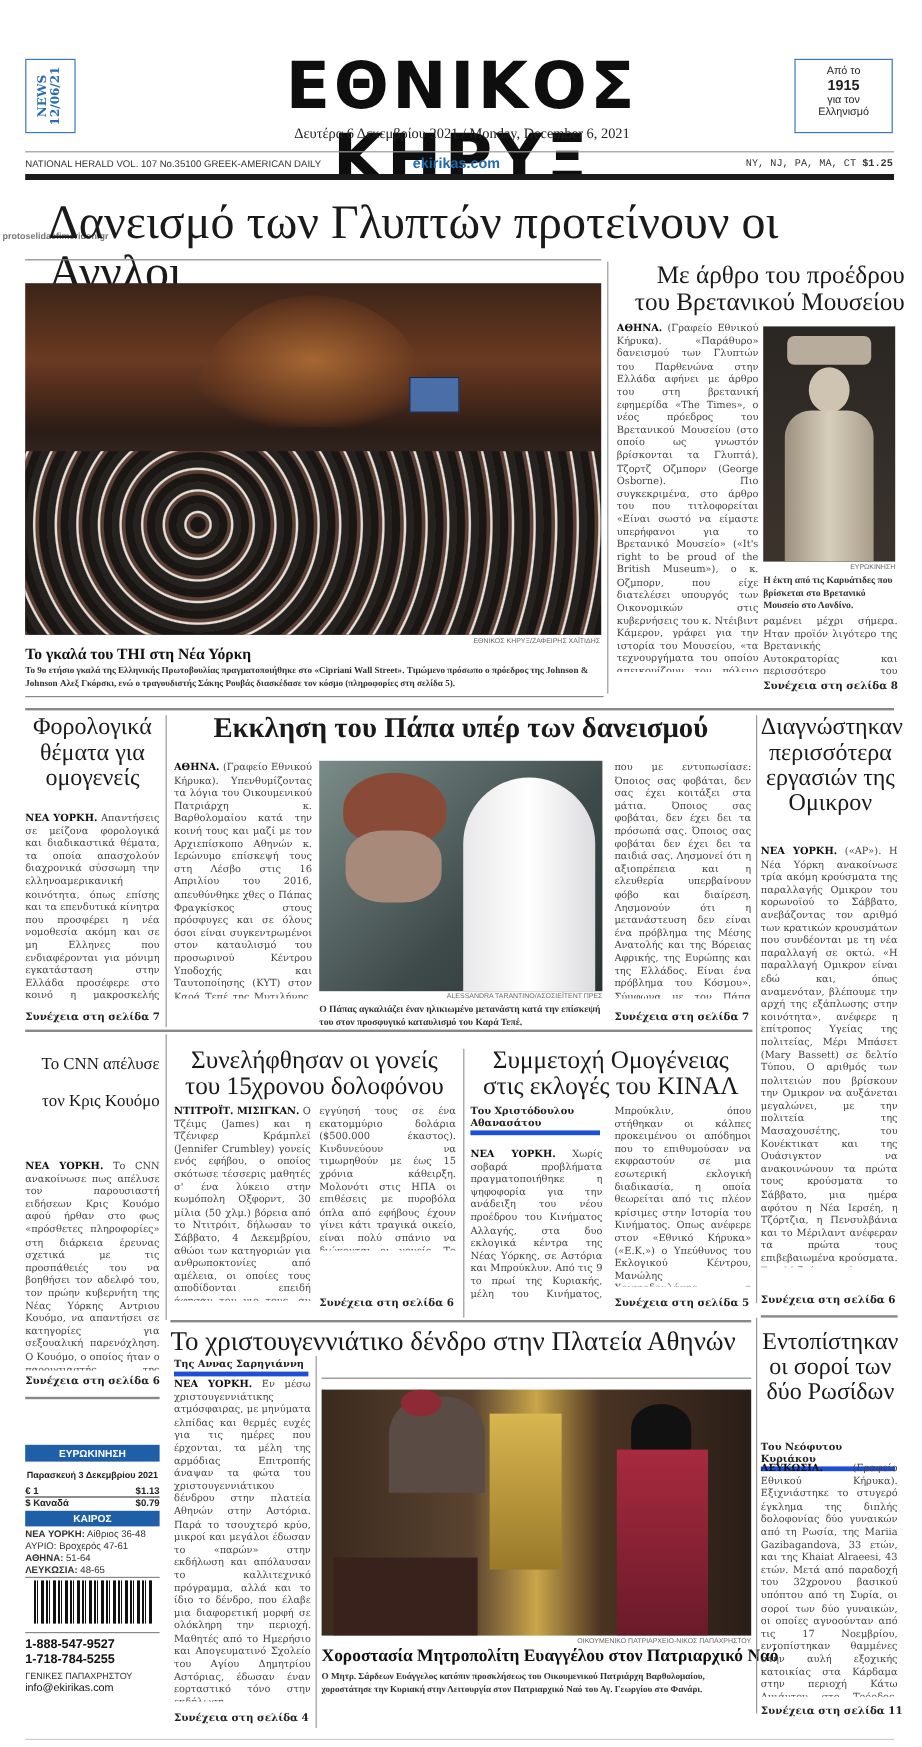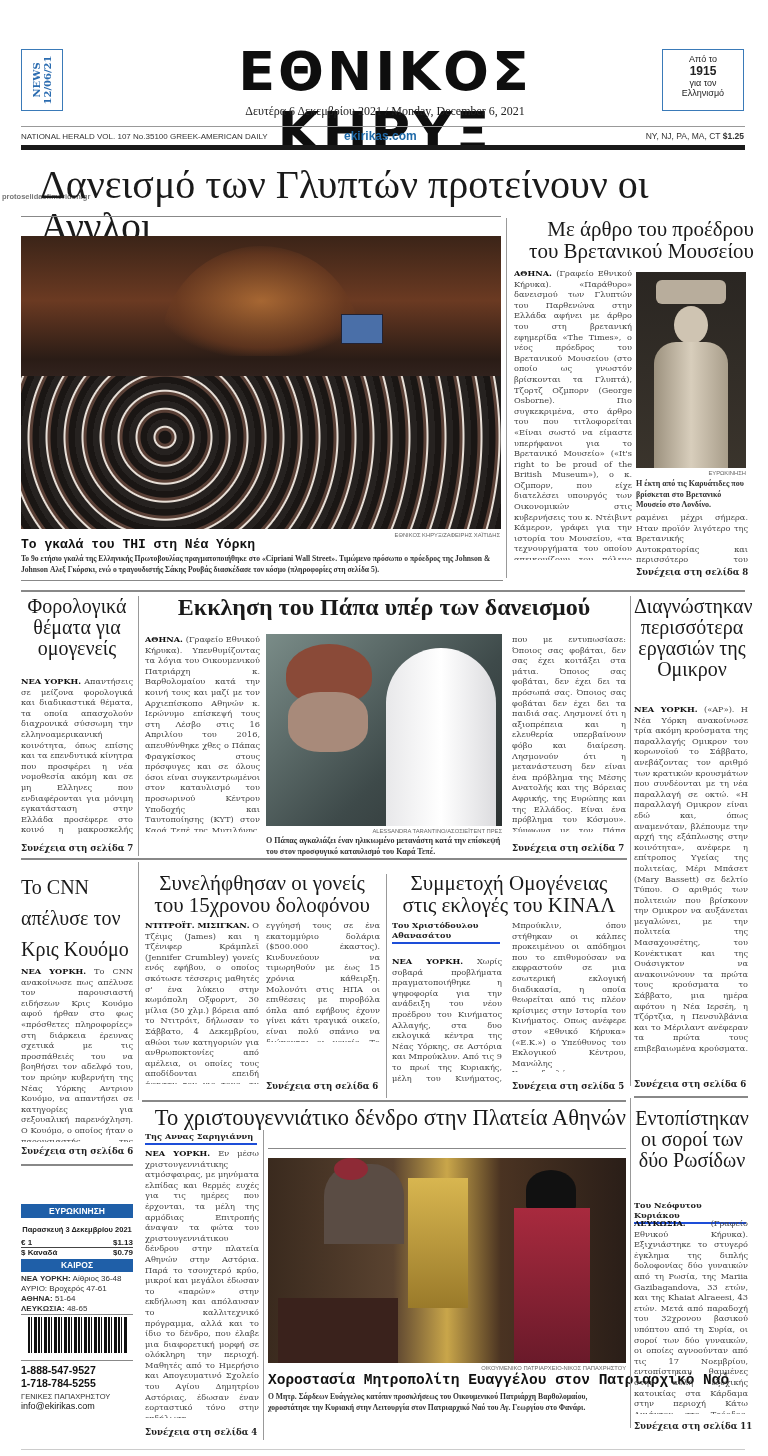--- a/index.html
+++ b/index.html
@@ -5,24 +5,24 @@
 *{box-sizing:border-box;margin:0;padding:0}
 body{width:768px;height:1456px;background:#fff;font-family:"DejaVu Serif",serif;color:#222;position:relative;overflow:hidden}
 .abs{position:absolute}
 .hl{font-family:"Liberation Serif","DejaVu Serif",serif;color:#1a1a1a;line-height:1.05}
 .body{font-family:"DejaVu Serif",serif;font-size:8.2px;line-height:10.6px;color:#444;text-align:justify;overflow:hidden}
 .body b{color:#111}
 .cont{font-family:"DejaVu Serif",serif;font-weight:bold;font-size:8.6px;color:#222}
 .rule{position:absolute;background:#888;height:2px}
 .vrule{position:absolute;background:#999;width:1px}
 .credit{font-family:"Liberation Sans",sans-serif;font-size:5.8px;color:#666;text-align:right}
-.caphead{font-family:Liberation Mono, monospace;font-weight:bold;font-size:14px;color:#111}
+.caphead{font-family:Liberation Serif, serif;font-weight:bold;font-size:14px;color:#111}
 .capbody{font-family:Liberation Serif, serif;font-weight:bold;font-size:7.6px;line-height:10.5px;color:#333}
 .photo{position:absolute;overflow:hidden}
-.byline{font-family:"DejaVu Serif",serif;font-weight:bold;font-size:8.2px;color:#222;border-bottom:2px solid #1d4ed8;padding-bottom:2px}
+.byline{font-family:"DejaVu Serif",serif;font-weight:bold;font-size:8.2px;color:#222;border-bottom:4px solid #1d4ed8;padding-bottom:2px}
 </style>
 </head>
 <body>
 
 <div class="abs" style="left:21px;top:49px;width:42px;height:62px;border:1.5px solid #3a7ab8;display:flex;align-items:center;justify-content:center">
   <div style="transform:rotate(-90deg);white-space:nowrap;text-align:center;font-family:'DejaVu Serif',serif;font-weight:bold;color:#2b6cb0;font-size:10px;line-height:11px">
     <div>NEWS</div>
     <div>12/06/21</div>
   </div>
 </div>
@@ -30,21 +30,21 @@
 <div class="abs" style="left:180px;top:104px;width:410px;text-align:center;font-family:'Liberation Serif',serif;font-size:12px;color:#222">Δευτέρα 6 Δεκεμβρίου 2021 / Monday, December 6, 2021</div>
 <div class="abs" style="left:662px;top:49px;width:82px;height:62px;border:1.5px solid #3a7ab8;text-align:center;font-family:'Liberation Sans',sans-serif;color:#222;padding-top:4px">
   <div style="font-size:9px">Από το</div>
   <div style="font-size:12px;font-weight:bold">1915</div>
   <div style="font-size:9px">για τον</div>
   <div style="font-size:9px">Ελληνισμό</div>
 </div>
 <div class="rule" style="left:21px;top:126px;width:724px;height:1px;background:#999"></div>
 <div class="abs" style="left:21px;top:132px;font-family:'Liberation Sans',sans-serif;font-size:8px;color:#333">NATIONAL HERALD VOL. 107 No.35100  GREEK-AMERICAN DAILY</div>
 <div class="abs" style="left:344px;top:129px;font-family:'Liberation Sans',sans-serif;font-size:12px;font-weight:bold;color:#1f6aa8">ekirikas.com</div>
-<div class="abs" style="right:24px;top:131px;font-family:Liberation Sans, sans-serif;font-size:8.5px;color:#333">
+<div class="abs" style="right:24px;top:131px;font-family:Liberation Mono, monospace;font-size:8.5px;color:#333">
   <span>NY, NJ, PA, MA, CT</span>
   <b>$1.25</b>
 </div>
 <div class="abs" style="left:21px;top:145px;width:724px;height:5px;background:#1a1a1a"></div>
 
 <div class="abs" style="left:2px;top:192px;font-family:'Liberation Sans',sans-serif;font-weight:bold;font-size:7.5px;color:#777">protoselidaefimeridon.gr</div>
 <div class="abs hl" style="left:40px;top:164px;width:690px;text-align:left;font-size:40px">Δανεισμό των Γλυπτών προτείνουν οι Αγγλοι</div>
 <div class="rule" style="left:21px;top:216px;width:480px;height:1px"></div>
 <div class="vrule" style="left:506px;top:218px;height:360px"></div>
 
@@ -97,21 +97,21 @@
 <div class="vrule" style="left:630px;top:596px;height:490px"></div>
 
 <div class="abs hl" style="left:634px;top:596px;width:116px;text-align:center;font-size:20px">Διαγνώστηκαν περισσότερα εργασιών της Ομικρον</div>
 <div class="abs body" style="left:634px;top:704px;width:114px;height:352px">
   <b>ΝΕΑ ΥΟΡΚΗ.</b> <span>(«AP»). Η Νέα Υόρκη ανακοίνωσε τρία ακόμη κρούσματα της παραλλαγής Ομικρον του κορωνοϊού το Σάββατο, ανεβάζοντας τον αριθμό των κρατικών κρουσμάτων που συνδέονται με τη νέα παραλλαγή σε οκτώ. «Η παραλλαγή Ομικρον είναι εδώ και, όπως αναμενόταν, βλέπουμε την αρχή της εξάπλωσης στην κοινότητα», ανέφερε η επίτροπος Υγείας της πολιτείας, Μέρι Μπάσετ (Mary Bassett) σε δελτίο Τύπου. Ο αριθμός των πολιτειών που βρίσκουν την Ομικρον να αυξάνεται μεγαλώνει, με την πολιτεία της Μασαχουσέτης, του Κονέκτικατ και της Ουάσιγκτον να ανακοινώνουν τα πρώτα τους κρούσματα το Σάββατο, μια ημέρα αφότου η Νέα Ιερσέη, η Τζόρτζια, η Πενσυλβάνια και το Μέριλαντ ανέφεραν τα πρώτα τους επιβεβαιωμένα κρούσματα. Το Μιζούρι ανέφερε το πρώτο εικαζόμενο κρούσμα την Παρασκευή. Η παραλλαγή έχει επίσης εντοπιστεί στη Νεμπράσκα, τη Μινεσότα, την Καλιφόρνια, τη Χαβάη, το Κολοράντο και τη Γιούτα. Στη Νέα Υόρκη, επτά από τα κρούσματα εντοπίστηκαν στην πόλη της Νέας Υόρκης και το άλλο στην κομητεία Σάφολκ. Η άφιξη της Ομικρον έρχεται καθώς τα νοσοκομεία σε ολόκληρη την πολιτεία συνεχίζουν να πιέζονται λόγω της αύξησης</span>
 </div>
 <div class="abs cont" style="left:634px;top:1079px">Συνέχεια στη σελίδα 6</div>
 
 <div class="rule" style="left:21px;top:858px;width:606px;height:2px"></div>
 
-<div class="abs hl" style="left:21px;top:872px;width:112px;text-align:left;font-size:20px;line-height:31px">Το CNN απέλυσε τον Κρις Κουόμο</div>
+<div class="abs hl" style="left:21px;top:872px;width:112px;text-align:right;font-size:14px;line-height:31px">Το CNN απέλυσε τον Κρις Κουόμο</div>
 <div class="abs body" style="left:21px;top:966px;width:112px;height:176px">
   <b>ΝΕΑ ΥΟΡΚΗ.</b> <span>Το CNN ανακοίνωσε πως απέλυσε τον παρουσιαστή ειδήσεων Κρις Κουόμο αφού ήρθαν στο φως «πρόσθετες πληροφορίες» στη διάρκεια έρευνας σχετικά με τις προσπάθειές του να βοηθήσει τον αδελφό του, τον πρώην κυβερνήτη της Νέας Υόρκης Αντριου Κουόμο, να απαντήσει σε κατηγορίες για σεξουαλική παρενόχληση. Ο Κουόμο, ο οποίος ήταν ο παρουσιαστής της ειδησεογραφικής εκπομπής του CNN με τη μεγαλύτερη θεαματικότητα, είχε τεθεί σε αναστολή εργασιών από το δίκτυο την Τρίτη. Το Μάιο είχε παραδεχθεί πως είχε παραβιάσει μερικούς από τους κανόνες του δικτύου δίνοντας συμβουλές στον αδελφό του για το πώς να χειριστεί τις κατηγορίες από την πλευρά των βοηθών του</span>
 </div>
 <div class="abs cont" style="left:21px;top:1146px">Συνέχεια στη σελίδα 6</div>
 <div class="vrule" style="left:138px;top:862px;height:238px"></div>
 
 <div class="abs hl" style="left:142px;top:872px;width:240px;text-align:center;font-size:21px">Συνελήφθησαν οι γονείς του 15χρονου δολοφόνου</div>
 <div class="abs body" style="left:145px;top:920px;width:114px;height:164px">
   <b>ΝΤΙΤΡΟΪΤ. ΜΙΣΙΓΚΑΝ.</b> <span>Ο Τζέιμς (James) και η Τζένιφερ Κράμπλεϊ (Jennifer Crumbley) γονείς ενός εφήβου, ο οποίος σκότωσε τέσσερις μαθητές σ' ένα λύκειο στην κωμόπολη Οξφορντ, 30 μίλια (50 χλμ.) βόρεια από το Ντιτρόιτ, δήλωσαν το Σάββατο, 4 Δεκεμβρίου, αθώοι των κατηγοριών για ανθρωποκτονίες από αμέλεια, οι οποίες τους αποδίδονται επειδή άφησαν τον γιο τους -αν και είχαν προειδοποιηθεί από το σχολείο- να χρησιμοποιήσει ένα όπλο που είχε προσφερθεί ως δώρο, ενώ η δικαστής όρισε την</span>
 </div>
@@ -151,21 +151,21 @@
   <div><b>ΛΕΥΚΩΣΙΑ:</b> <span>48-65</span></div>
 </div>
 <div class="rule" style="left:21px;top:1314px;width:112px;height:1px"></div>
 <div class="abs" style="left:28px;top:1317px;width:100px;height:36px;background:repeating-linear-gradient(90deg,#111 0 2px,#fff 2px 3px,#111 3px 4px,#fff 4px 6px,#111 6px 9px,#fff 9px 10px)"></div>
 <div class="rule" style="left:21px;top:1360px;width:112px;height:1px"></div>
 <div class="abs" style="left:21px;top:1364px;font-family:'Liberation Sans',sans-serif;font-weight:bold;font-size:10.5px;color:#111">1-888-547-9527</div>
 <div class="abs" style="left:21px;top:1377px;font-family:'Liberation Sans',sans-serif;font-weight:bold;font-size:10.5px;color:#111">1-718-784-5255</div>
 <div class="abs" style="left:21px;top:1392px;font-family:'Liberation Sans',sans-serif;font-size:7.5px;color:#333">ΓΕΝΙΚΕΣ ΠΑΠΑΧΡΗΣΤΟΥ</div>
 <div class="abs" style="left:21px;top:1401px;font-family:'Liberation Sans',sans-serif;font-weight:normal;font-size:9px;color:#111">info@ekirikas.com</div>
 
-<div class="abs hl" style="left:142px;top:1106px;width:484px;text-align:right;font-size:22.5px">Το χριστουγεννιάτικο δένδρο στην Πλατεία Αθηνών</div>
+<div class="abs hl" style="left:142px;top:1106px;width:484px;text-align:left;font-size:22.5px">Το χριστουγεννιάτικο δένδρο στην Πλατεία Αθηνών</div>
 <div class="abs byline" style="left:145px;top:1131px;width:112px">Της Αννας Σαρηγιάννη</div>
 <div class="abs body" style="left:145px;top:1148px;width:114px;height:270px">
   <b>ΝΕΑ ΥΟΡΚΗ.</b> <span>Εν μέσω χριστουγεννιάτικης ατμόσφαιρας, με μηνύματα ελπίδας και θερμές ευχές για τις ημέρες που έρχονται, τα μέλη της αρμόδιας Επιτροπής άναψαν τα φώτα του χριστουγεννιάτικου δένδρου στην πλατεία Αθηνών στην Αστόρια. Παρά το τσουχτερό κρύο, μικροί και μεγάλοι έδωσαν το «παρών» στην εκδήλωση και απόλαυσαν το καλλιτεχνικό πρόγραμμα, αλλά και το ίδιο το δένδρο, που έλαβε μια διαφορετική μορφή σε ολόκληρη την περιοχή. Μαθητές από το Ημερήσιο και Απογευματινό Σχολείο του Αγίου Δημητρίου Αστόριας, έδωσαν έναν εορταστικό τόνο στην εκδήλωση παρουσιάζοντας, παρουσία των καθηγητών τους, ένα μουσικοχορευτικό πρόγραμμα στα Ελληνικά και τα Αγγλικά. Τα παιδιά, στο κλίμα των ημε-</span>
 </div>
 <div class="abs cont" style="left:145px;top:1427px">Συνέχεια στη σελίδα 4</div>
 <div class="vrule" style="left:263px;top:1130px;height:310px"></div>
 <div class="rule" style="left:268px;top:1148px;width:358px;height:1px"></div>
 <div class="photo" style="left:268px;top:1158px;width:358px;height:205px;background:linear-gradient(90deg,#3a2a1e 0%,#5a4330 35%,#c9a64a 50%,#4a3322 65%,#2a1e18 100%)">
   <div style="position:absolute;left:56px;top:6px;width:80px;height:80px;border-radius:40% 40% 0 0;background:#5a4c44"></div>
   <div style="position:absolute;left:66px;top:0;width:34px;height:22px;border-radius:50%;background:#8e2a36"></div>

